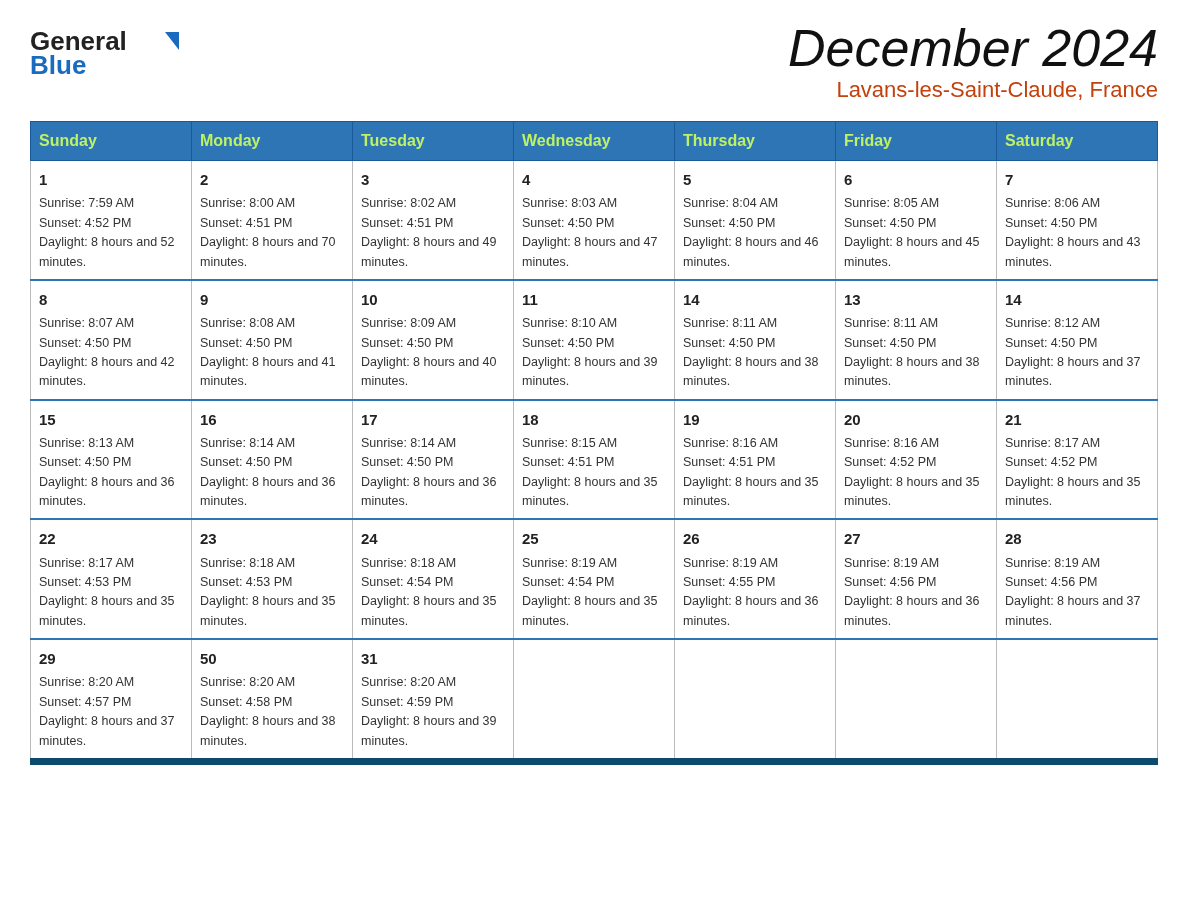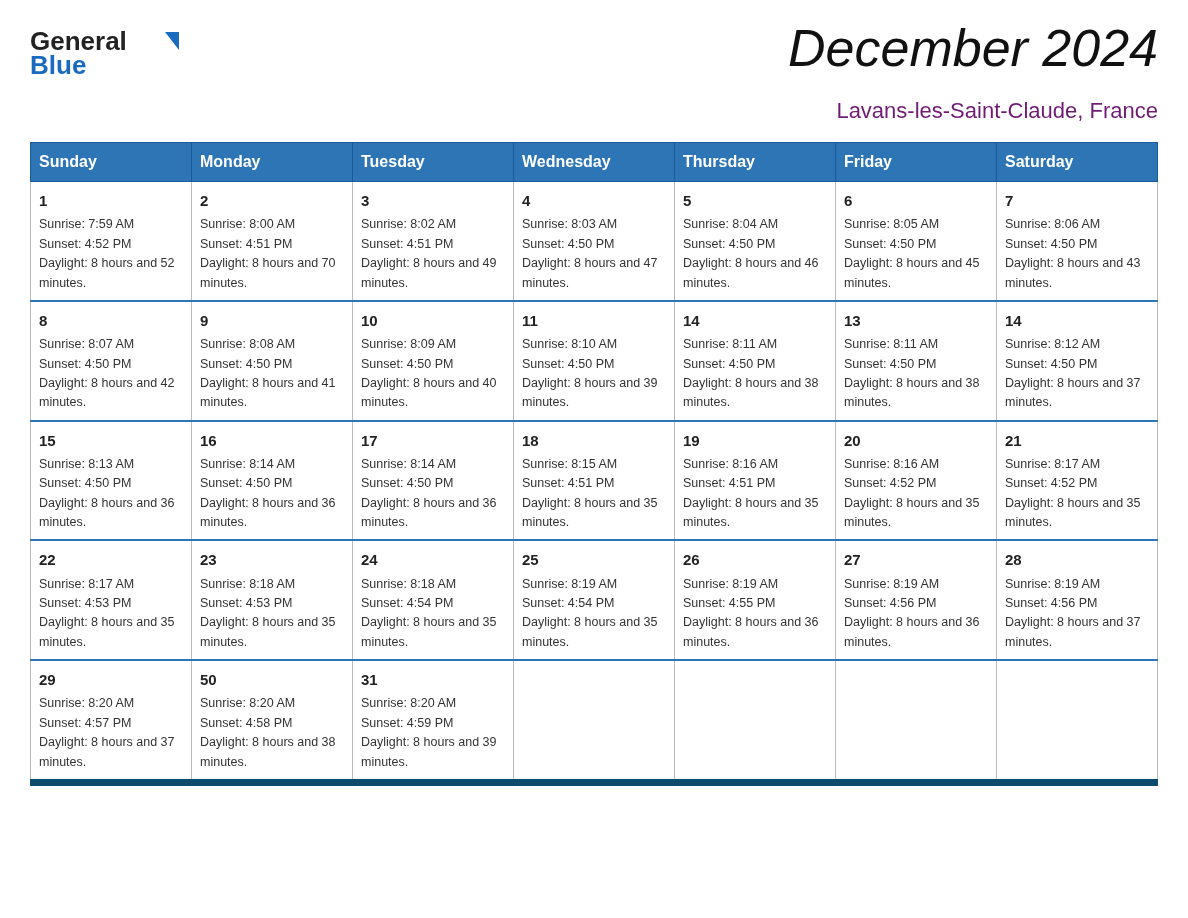--- a/index.html
+++ b/index.html
@@ -55,31 +55,31 @@
     }
     .month-year {
       font-size: 52px;
       font-weight: normal;
       color: #111;
       line-height: 1.1;
       font-style: italic;
     }
     .location {
       font-size: 22px;
-      color: #701a75;
-      margin-top: 21px;
+      color: #c2410c;
+      margin-top: 0;
     }
     .calendar-table {
       width: 100%;
       border-collapse: collapse;
       border: 1px solid #999;
     }
     .calendar-table th {
       background: #2e75b6;
-      color: #ffffff;
+      color: #bef264;
       font-size: 16px;
       font-weight: bold;
       padding: 10px 8px;
       text-align: left;
       border: 1px solid #1a5a9a;
     }
     .calendar-table td {
       vertical-align: top;
       padding: 7px 8px;
       border: 1px solid #bbb;

